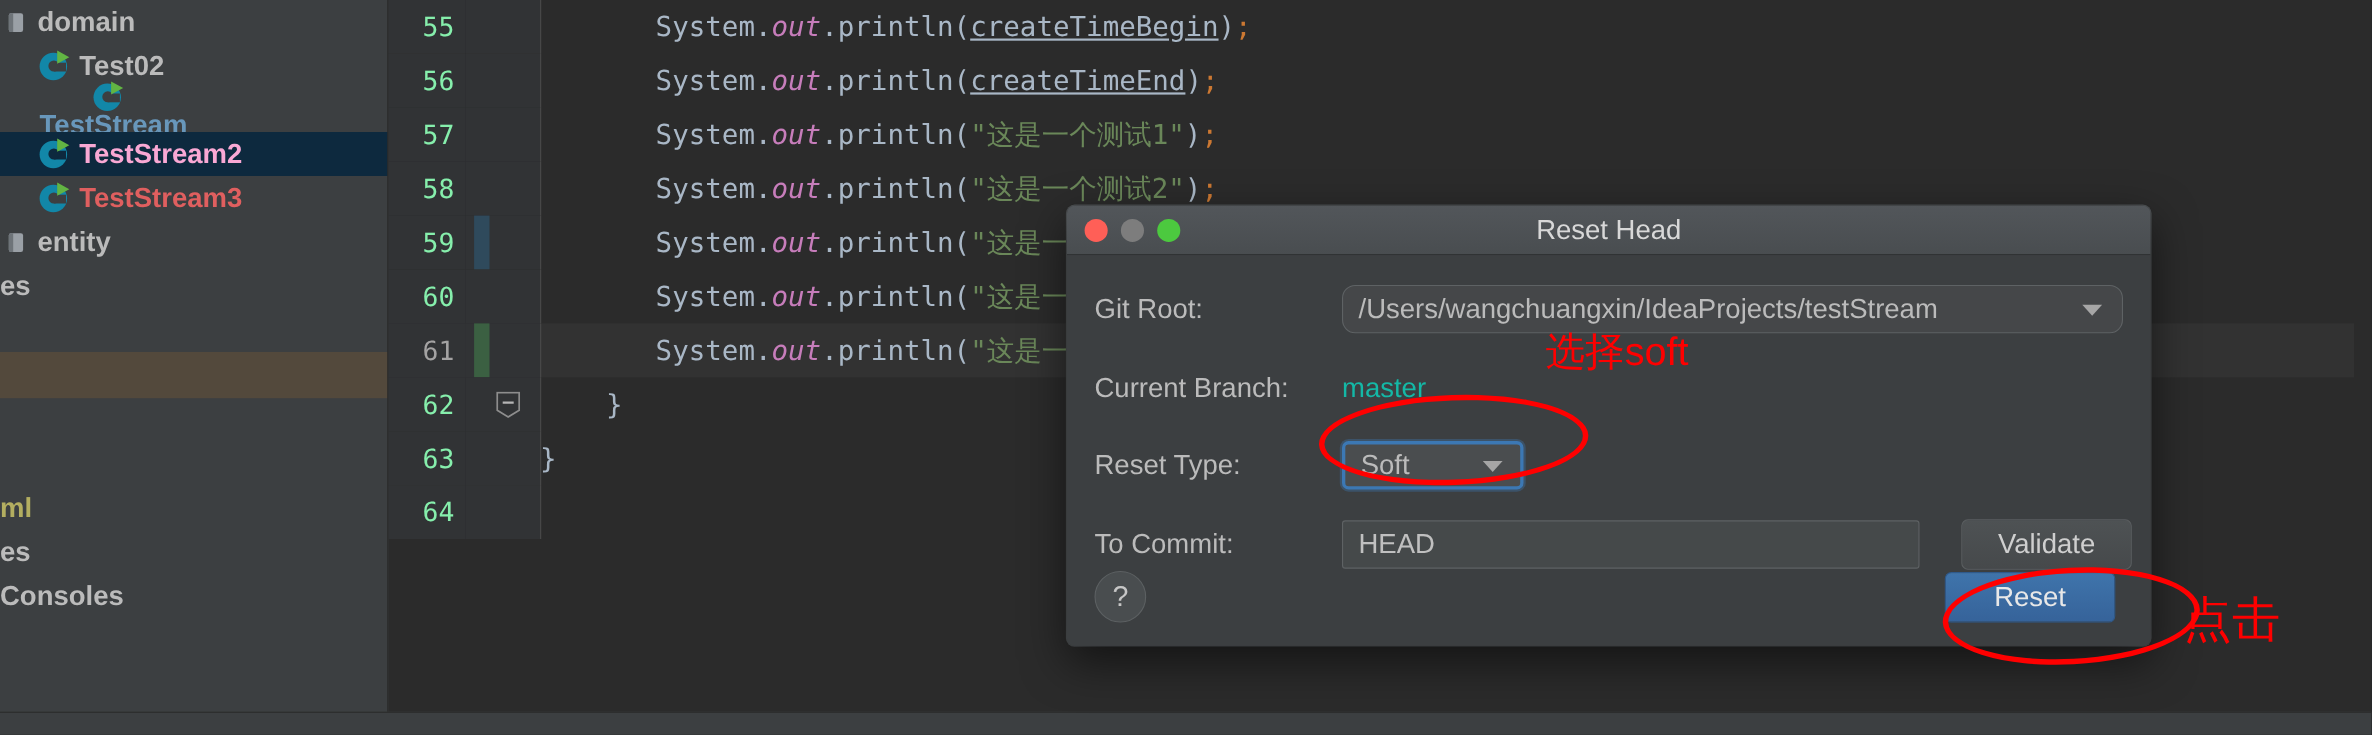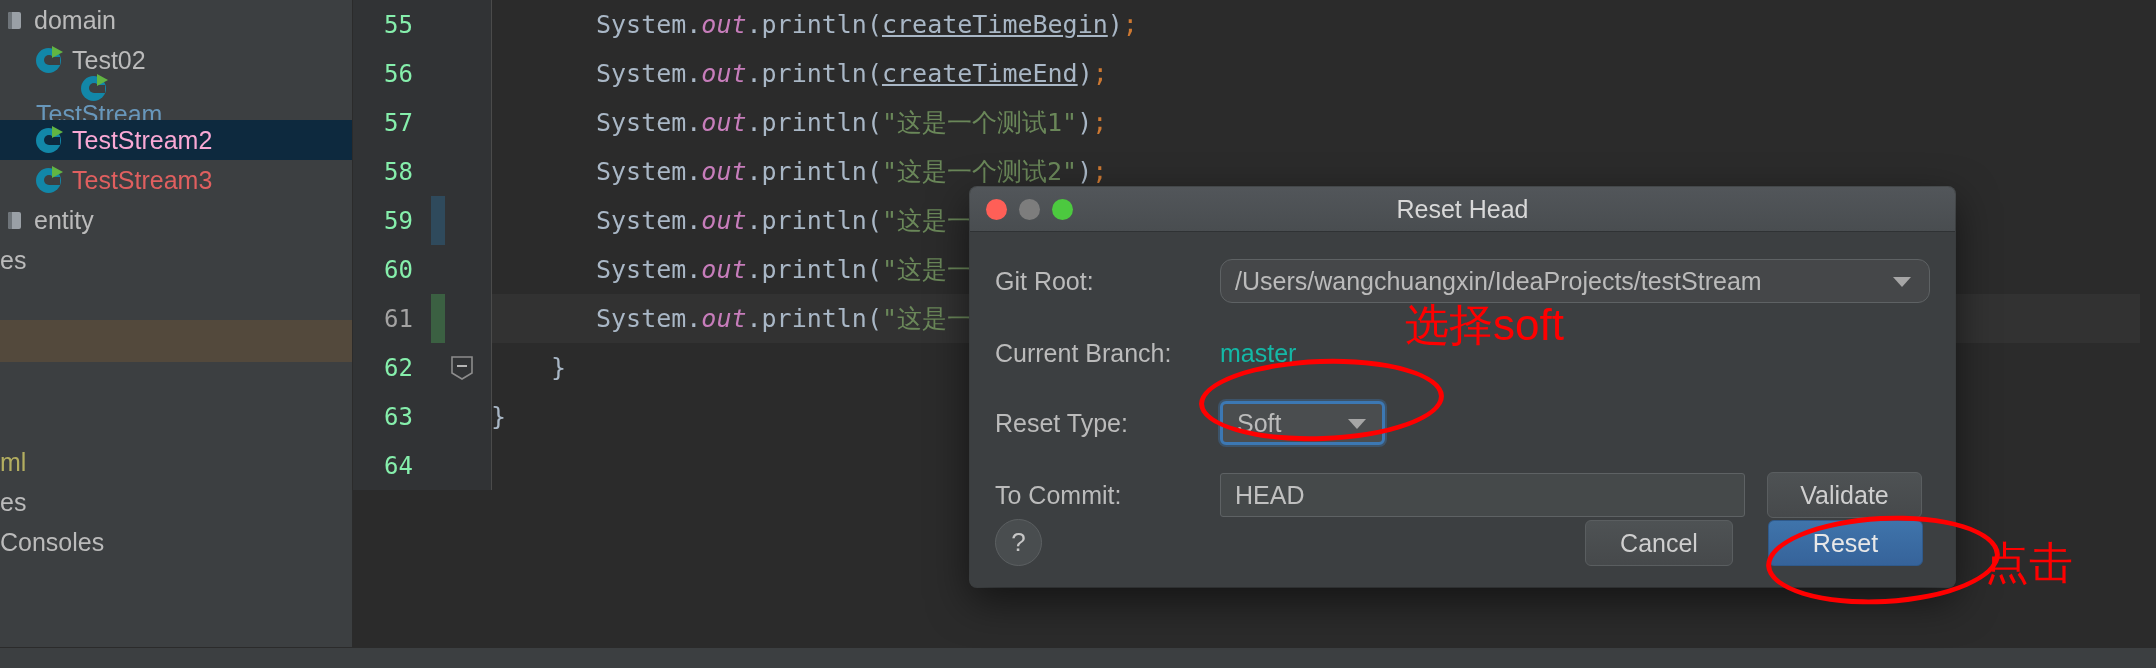--- a/index.html
+++ b/index.html
@@ -17,20 +17,21 @@
     width: 2156px; height: 668px;
     background: #3c3f41;
   }
 
   
   #project-tree {
     position: absolute; left: 0; top: 0;
     width: 353px; height: 648px;
     background: #3c3f41;
     overflow: hidden;
+    font-weight: bold;
   }
   .tree-row {
     position: relative;
     height: 40px;
     display: flex;
     align-items: center;
     padding-left: 0px;
     font-size: 25px;
     color: #bbbbbb;
     white-space: nowrap;
@@ -271,21 +272,21 @@
     border-radius: 6px;
     box-sizing: border-box;
     display: inline-flex;
     align-items: center;
     justify-content: center;
     font-size: 25px;
     color: #cfcfcf;
     background: linear-gradient(#4e5254, #46494b);
     border: 1px solid #5a5e60;
   }
-  #validate-button { width: 155px; margin-left: 22px; }
+  #validate-button { width: 155px; margin-left: 38px; }
 
   #help-button {
     position: absolute;
     left: 25px; bottom: 22px;
     width: 45px; height: 45px;
     border-radius: 50%;
     background: #494d4f;
     border: 1px solid #5c6062;
     display: flex; align-items: center; justify-content: center;
     color: #c6c6c6;
@@ -304,21 +305,21 @@
   }
 
   
   .annot-text {
     position: absolute;
     color: #ff0000;
     font-family: "Liberation Sans", sans-serif;
     font-weight: 400;
     white-space: nowrap;
   }
-  #annot-soft { left: 1405px; top: 296px; font-size: 44px; }
+  #annot-soft { left: 1405px; top: 296px; font-size: 36px; }
   #annot-click { left: 1985px; top: 534px; font-size: 44px; }
 
   .annot-ellipse {
     position: absolute;
     border: 5px solid #ff0000;
     border-radius: 50%;
     pointer-events: none;
   }
   #ellipse-soft {
     left: 1199px; top: 359px;
@@ -479,21 +480,20 @@
 
       <div class="form-row" style="top:240px;">
         <div class="form-label">To Commit:</div>
         <div id="commit-field">
           <span>HEAD</span>
         </div>
         <div class="btn" id="validate-button">Validate</div>
       </div>
 
       <div id="help-button">?</div>
-      <div class="btn" id="cancel-button">Cancel</div>
       <div class="btn" id="reset-button">Reset</div>
 
     </div>
   </div>
 
   <div class="annot-text" id="annot-soft">选择soft</div>
   <div class="annot-text" id="annot-click">点击</div>
   <div class="annot-ellipse" id="ellipse-soft"></div>
   <div class="annot-ellipse" id="ellipse-reset"></div>
 

